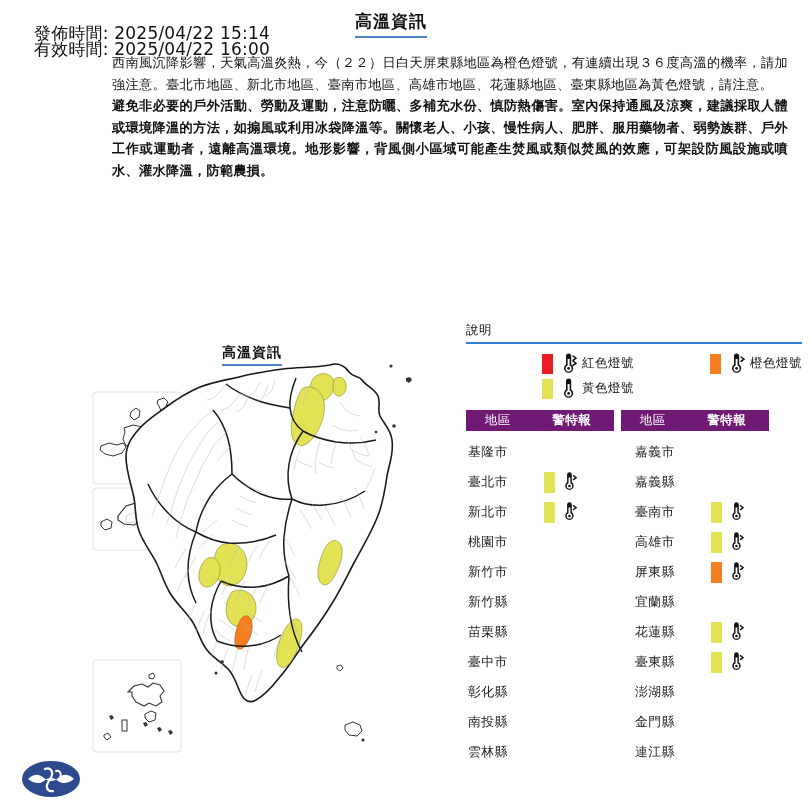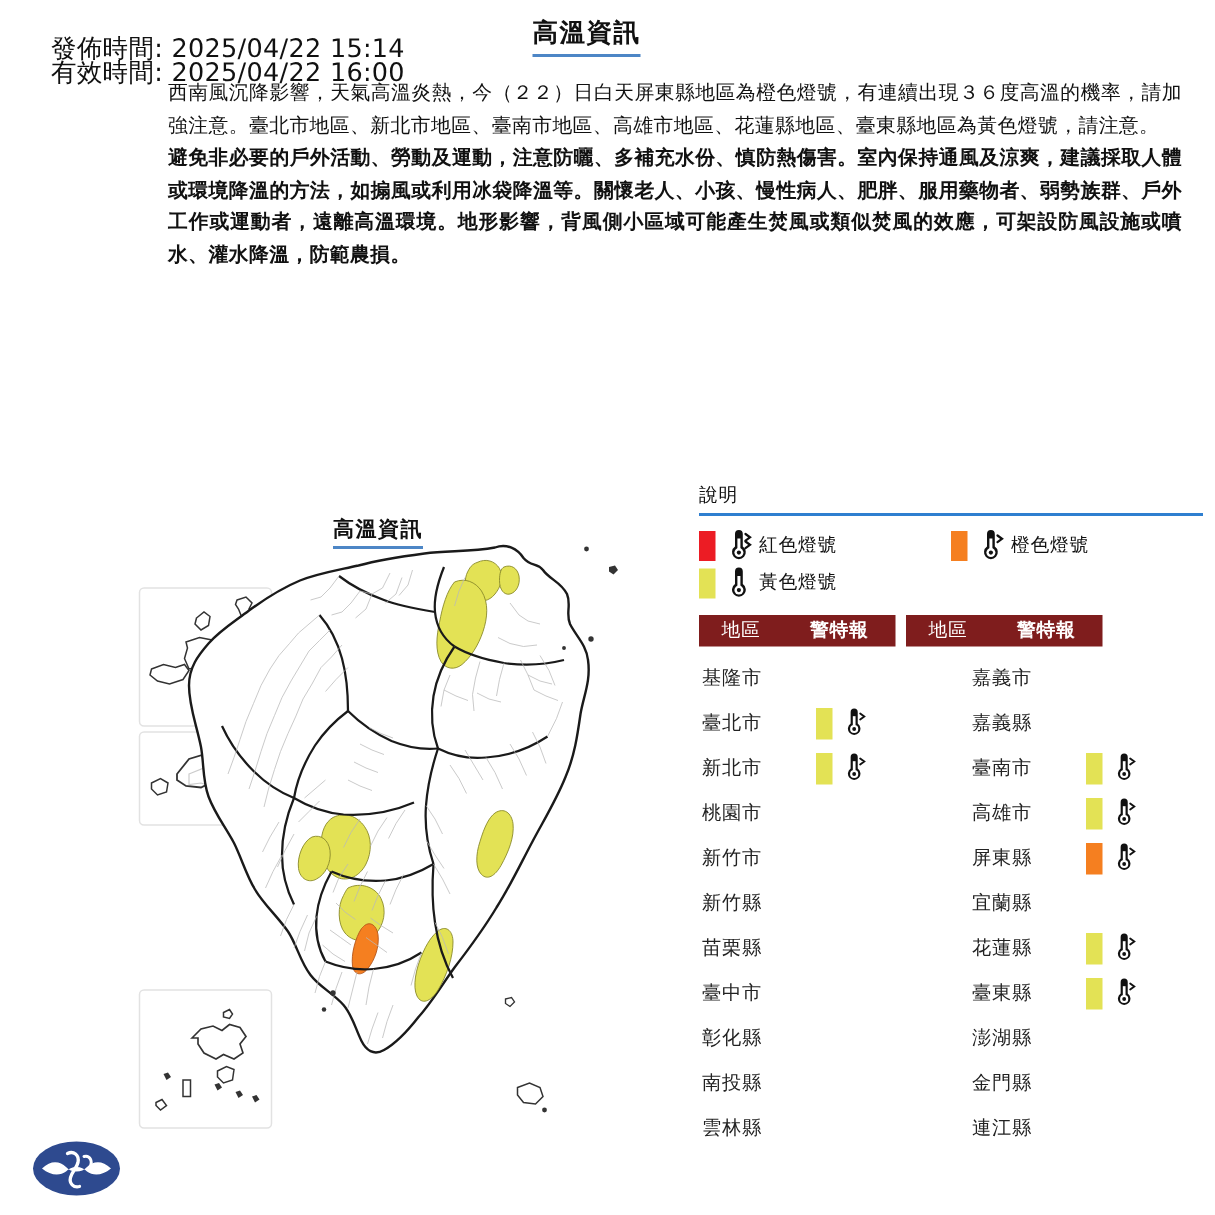--- a/index.html
+++ b/index.html
@@ -58,37 +58,37 @@
   .panel-title{
     font-size:12.5px;color:#111;padding-bottom:3px;margin-bottom:0;
     letter-spacing:.5px;
   }
   .panel-rule{height:2px;background:#2f7fd0;width:336px;margin-bottom:7px;}
 
   .legend-grid{
     display:flex;flex-wrap:wrap;width:336px;margin-bottom:9px;
   }
   .legend-item{
-    width:168px;display:flex;align-items:center;height:25px;
+    width:168px;display:flex;align-items:center;height:25px;justify-content:flex-end;
   }
   .lg-chip{width:11px;height:20px;display:inline-block;margin-right:3px;}
   .lg-label{font-size:12.5px;color:#111;margin-left:4px;letter-spacing:.5px;}
 
   .thermo{display:inline-block;vertical-align:middle;}
 
   .hdr-row{display:flex;gap:7px;margin-bottom:6px;}
   .hdr-cell{
-    width:131px;height:21px;background:#7f1d1d;
+    width:148px;height:21px;background:#701a75;
     display:flex;align-items:center;
     color:#fff;font-size:12.5px;letter-spacing:.5px;
   }
   .hdr-cell .c1{width:66px;text-align:center;}
   .hdr-cell .c2{width:88px;text-align:center;font-weight:bold;}
 
-  .tbl-row{display:flex;gap:16px;}
+  .tbl-row{display:flex;gap:3px;}
   .tbl-col{width:164px;}
   .cell{
     height:30px;display:flex;align-items:center;
   }
   .cell .name{
     width:64px;font-size:12.8px;color:#222;
     text-align:left;padding-left:2px;letter-spacing:.5px;
     white-space:nowrap;
   }
   .cell .sig{

